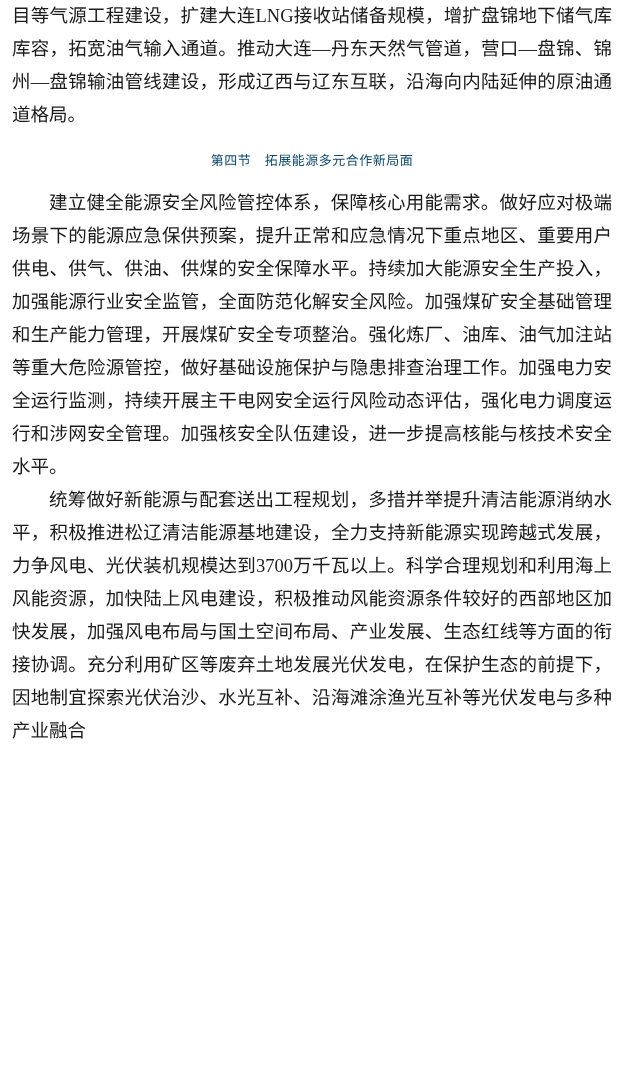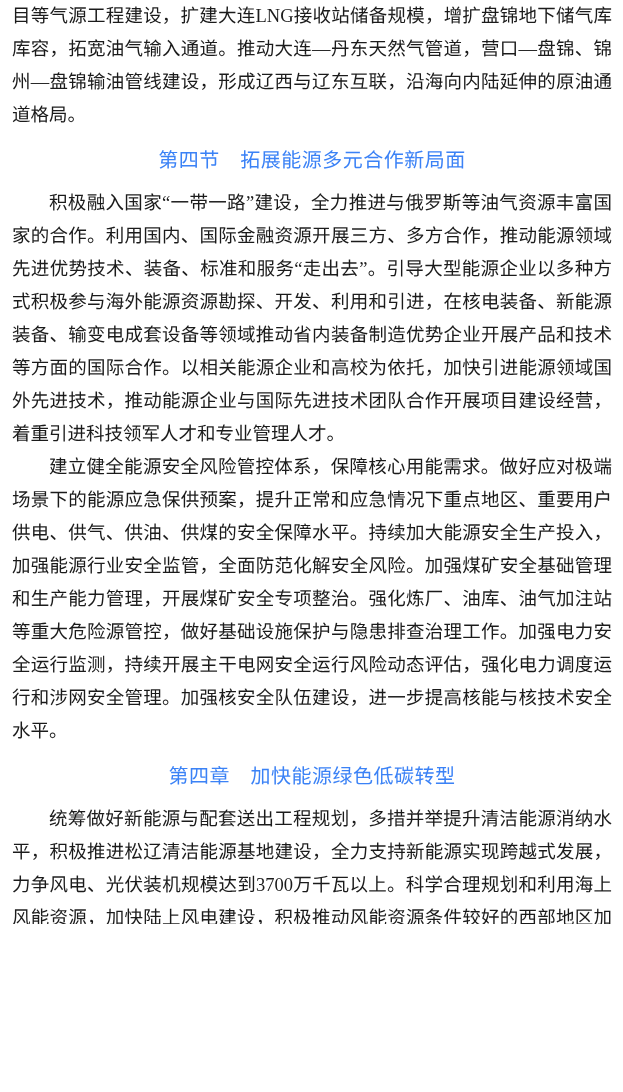--- a/index.html
+++ b/index.html
@@ -28,40 +28,38 @@
   .para {
     margin: 0;
     text-indent: 2em;
     text-align: justify;
   }
   .para.no-indent {
     text-indent: 0;
   }
   .heading {
     margin: 12px 0 10px 0;
-    font-size: 20px;
+    font-size: 13px;
     font-weight: normal;
     letter-spacing: 0.5px;
     text-align: center;
     line-height: 33px;
-    color: #3b82f6;
+    color: #0c4a6e;
   }
 </style>
 </head>
 <body>
 
 <div class="page">
 
   <p class="para no-indent">目等气源工程建设，扩建大连LNG接收站储备规模，增扩盘锦地下储气库库容，拓宽油气输入通道。推动大连—丹东天然气管道，营口—盘锦、锦州—盘锦输油管线建设，形成辽西与辽东互联，沿海向内陆延伸的原油通道格局。</p>
 
   <h2 class="heading">第四节　拓展能源多元合作新局面</h2>
 
-  <p class="para">积极融入国家“一带一路”建设，全力推进与俄罗斯等油气资源丰富国家的合作。利用国内、国际金融资源开展三方、多方合作，推动能源领域先进优势技术、装备、标准和服务“走出去”。引导大型能源企业以多种方式积极参与海外能源资源勘探、开发、利用和引进，在核电装备、新能源装备、输变电成套设备等领域推动省内装备制造优势企业开展产品和技术等方面的国际合作。以相关能源企业和高校为依托，加快引进能源领域国外先进技术，推动能源企业与国际先进技术团队合作开展项目建设经营，着重引进科技领军人才和专业管理人才。</p>
 
 
   <p class="para">建立健全能源安全风险管控体系，保障核心用能需求。做好应对极端场景下的能源应急保供预案，提升正常和应急情况下重点地区、重要用户供电、供气、供油、供煤的安全保障水平。持续加大能源安全生产投入，加强能源行业安全监管，全面防范化解安全风险。加强煤矿安全基础管理和生产能力管理，开展煤矿安全专项整治。强化炼厂、油库、油气加注站等重大危险源管控，做好基础设施保护与隐患排查治理工作。加强电力安全运行监测，持续开展主干电网安全运行风险动态评估，强化电力调度运行和涉网安全管理。加强核安全队伍建设，进一步提高核能与核技术安全水平。</p>
 
-  <h1 class="heading">第四章　加快能源绿色低碳转型</h1>
 
 
   <p class="para">统筹做好新能源与配套送出工程规划，多措并举提升清洁能源消纳水平，积极推进松辽清洁能源基地建设，全力支持新能源实现跨越式发展，力争风电、光伏装机规模达到3700万千瓦以上。科学合理规划和利用海上风能资源，加快陆上风电建设，积极推动风能资源条件较好的西部地区加快发展，加强风电布局与国土空间布局、产业发展、生态红线等方面的衔接协调。充分利用矿区等废弃土地发展光伏发电，在保护生态的前提下，因地制宜探索光伏治沙、水光互补、沿海滩涂渔光互补等光伏发电与多种产业融合</p>
 
 </div>
 
 </body></html>

